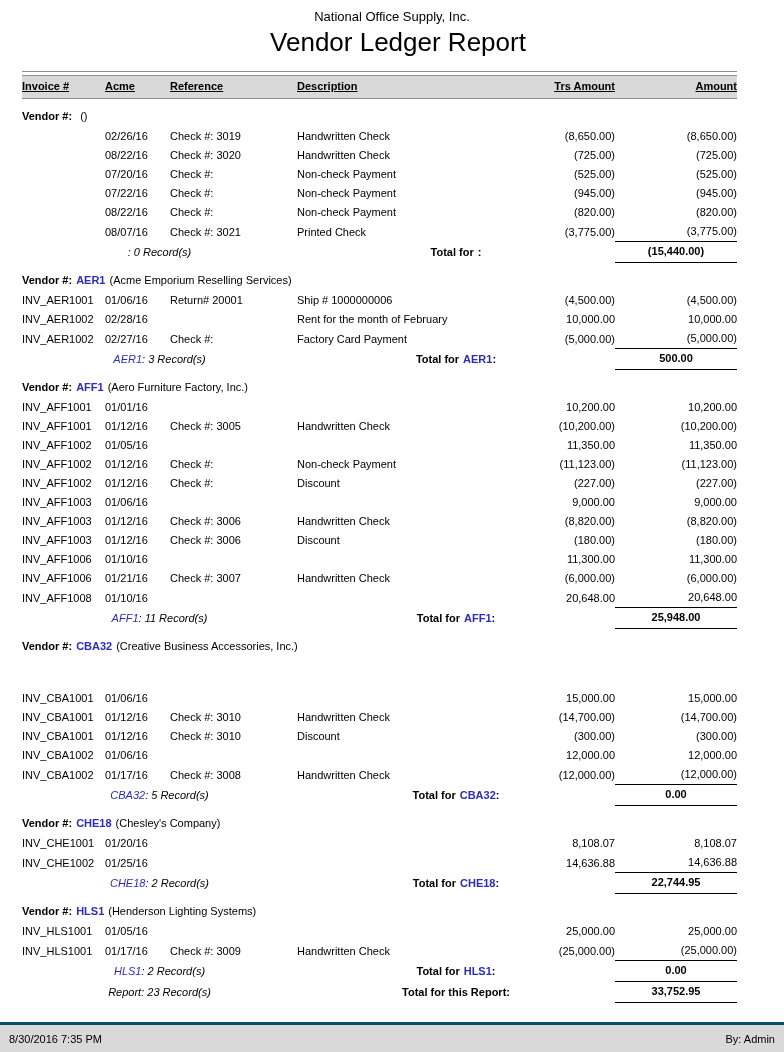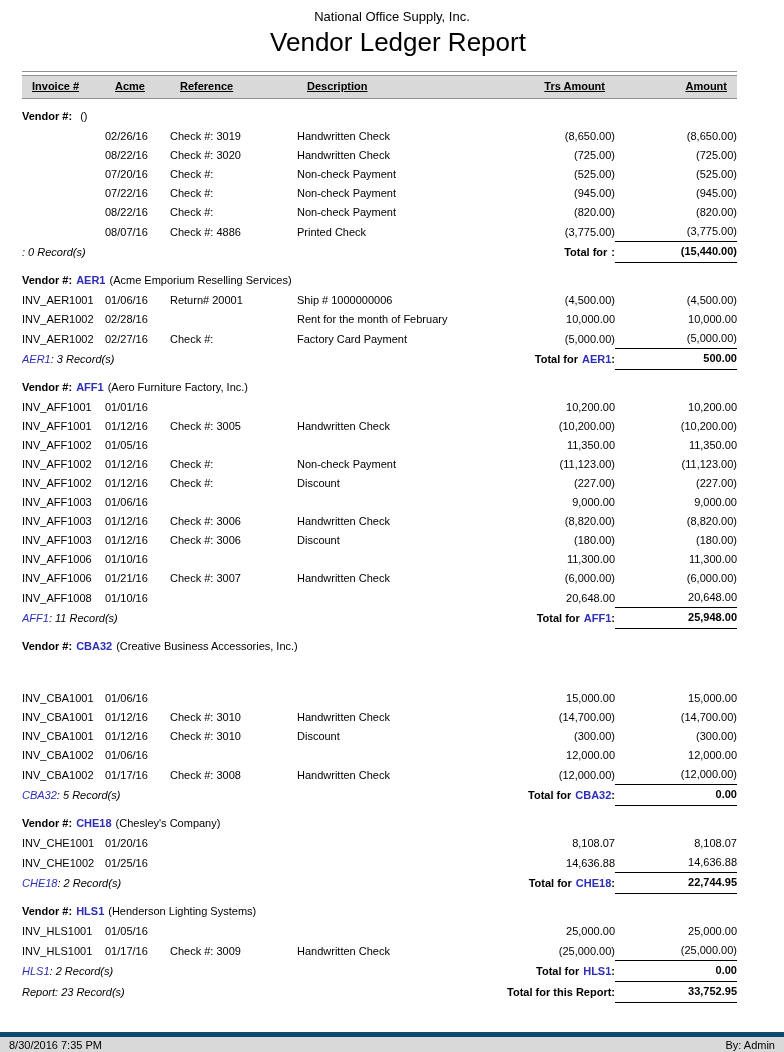--- a/index.html
+++ b/index.html
@@ -4,34 +4,34 @@
 <style>
   html,body{margin:0;padding:0;}
   body{width:784px;height:1052px;background:#fff;font-family:"Liberation Sans",sans-serif;color:#000;}
   .page{position:relative;width:784px;height:1052px;overflow:hidden;background:#fff;}
   .report-header{text-align:center;padding-top:9px;}
   .company{font-size:13px;}
   .title{font-size:26px;margin-top:3px;margin-left:12px;}
   .table-wrap{margin:13px 47px 0 22px;}
   .top-rule{height:3px;border-top:1px solid #8f8f8f;}
   table.ledger{width:715px;border-collapse:collapse;table-layout:fixed;font-size:11px;line-height:13px;}
-  thead th{background:var(--band,#d9d9d9);font-weight:bold;text-align:left;padding:4px 10px 5px;border-top:1px solid #8f8f8f;border-bottom:1px solid #8f8f8f;}
+  thead th{background:var(--band,#d9d9d9);font-weight:bold;text-align:left;padding:4px 0 5px;border-top:1px solid #8f8f8f;border-bottom:1px solid #8f8f8f;}
   thead th .u{text-decoration:underline;}
   th.num,td.num{text-align:right;}
   td{padding:3px 0 3px;vertical-align:bottom;overflow:hidden;white-space:nowrap;}
   tr.vendor-header-row td{padding-top:11px;padding-bottom:4px;}
   .b{font-weight:bold;}
   .code{color:var(--code-blue,#2d2db5);}
   .sp{margin-left:4px;}
-  tr.summary-row td{padding-top:3px;padding-bottom:4px;}
+  tr.summary-row td{padding-top:3px;padding-bottom:4px;text-align:center;}
   .records{font-style:italic;}
   .total-label{font-weight:bold;text-align:right;}
   .total-amount{font-weight:bold;border-top:1px solid #000;border-bottom:1px solid #000;}
   tr.section-gap td{height:32px;padding:0;}
-  .page-footer{position:absolute;left:0;bottom:0;width:100%;height:20px;background:var(--band,#d9d9d9);border-top:5px solid #0c4a6e;display:flex;align-items:center;padding:0 9px;box-sizing:border-box;font-size:11px;}
+  .page-footer{position:absolute;left:0;bottom:0;width:100%;height:30px;background:var(--band,#d9d9d9);border-top:3px solid #0c4a6e;display:flex;align-items:center;padding:0 9px;box-sizing:border-box;font-size:11px;}
   .f-left{flex:1;}
   .f-center{flex:1;text-align:center;margin-top:48px;}
   .f-right{flex:1;text-align:right;}
 </style>
 </head>
 <body>
 
 <div class="page">
 
   <div class="report-header">
@@ -106,21 +106,21 @@
     <td>08/22/16</td>
     <td>Check #:</td>
     <td>Non-check Payment</td>
     <td class="num">(820.00)</td>
     <td class="num">(820.00)</td>
   </tr>
 
   <tr class="detail-row">
     <td></td>
     <td>08/07/16</td>
-    <td>Check #: 4886</td>
+    <td>Check #: 3021</td>
     <td>Printed Check</td>
     <td class="num">(3,775.00)</td>
     <td class="num">(3,775.00)</td>
   </tr>
 <tr class="summary-row">
     <td colspan="3" class="records"><span class="code"></span><span>: 0 Record(s)</span></td>
     <td colspan="2" class="total-label"><span>Total for</span><span class="code sp"></span><span>:</span></td>
     <td class="num total-amount">(15,440.00)</td>
   </tr>
 

